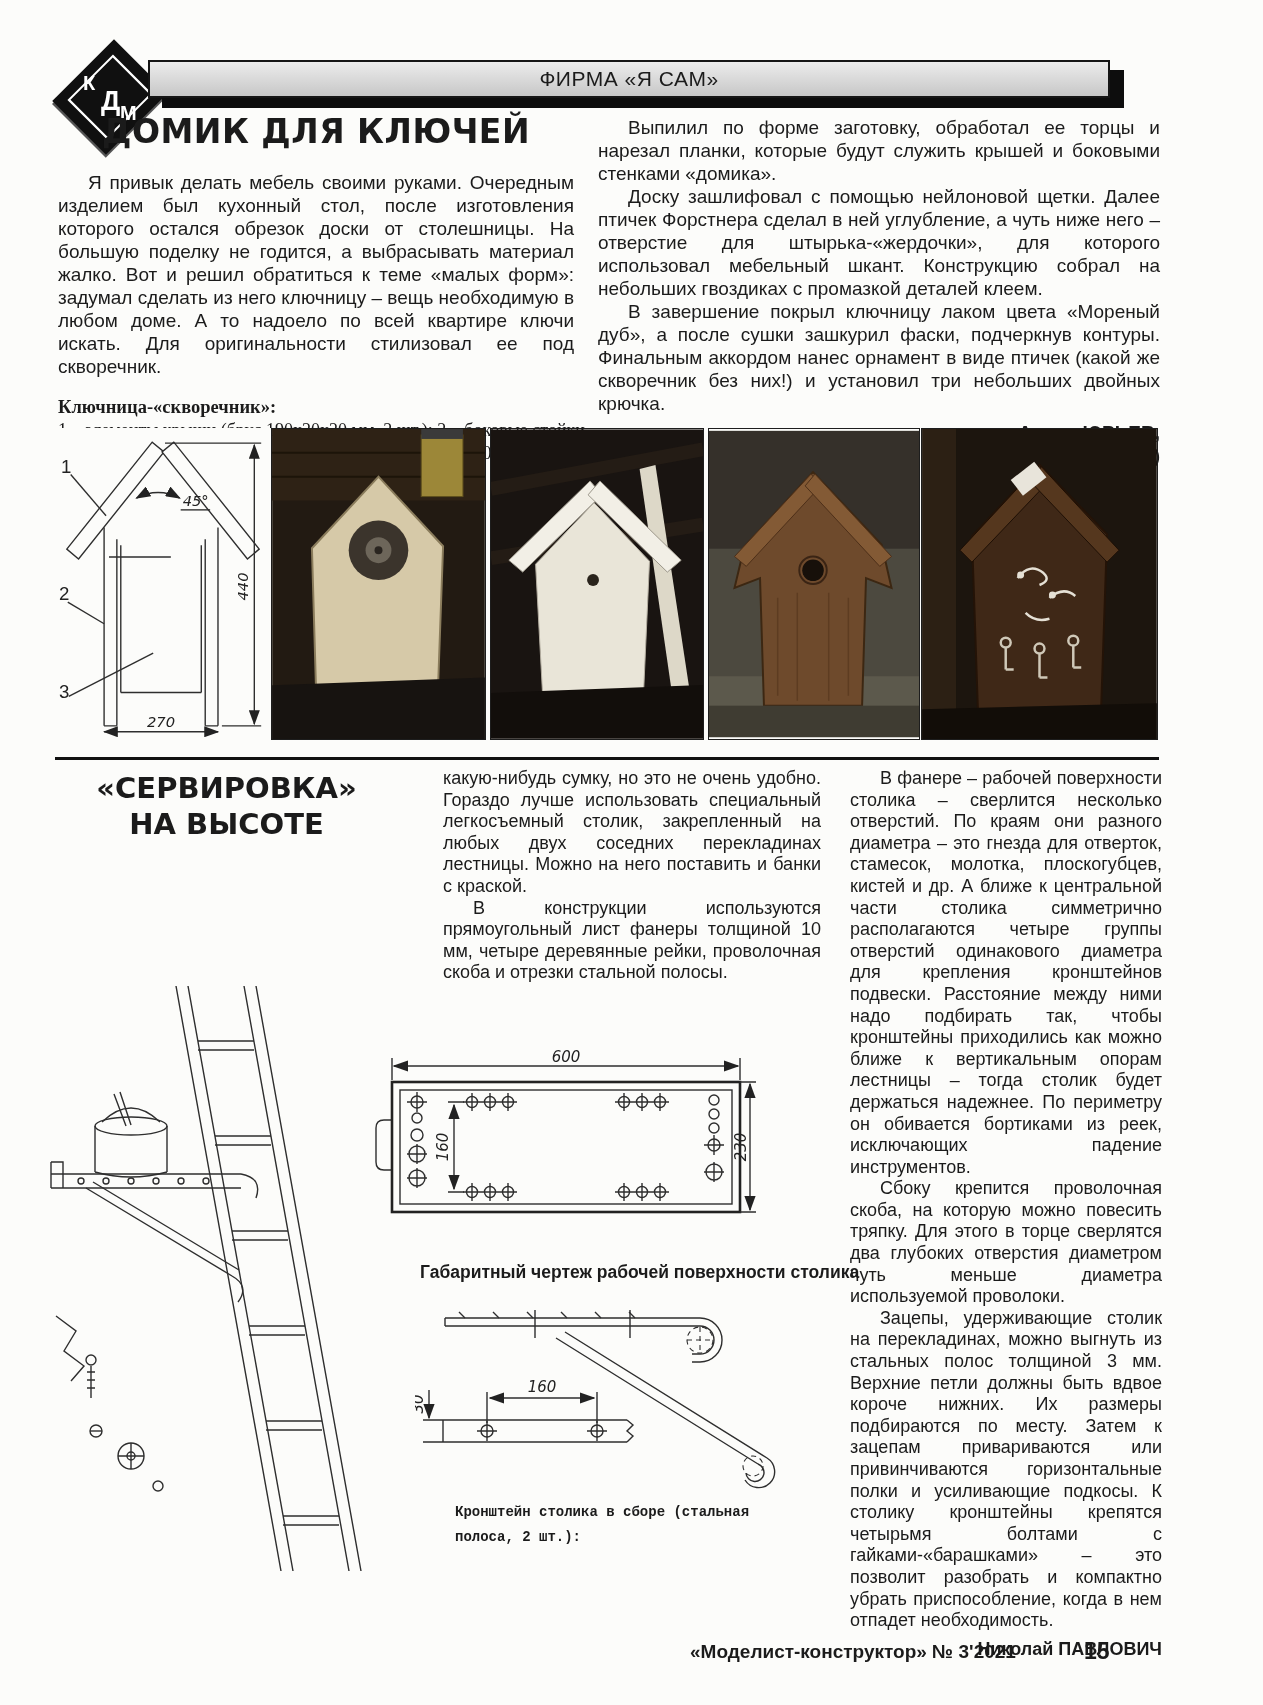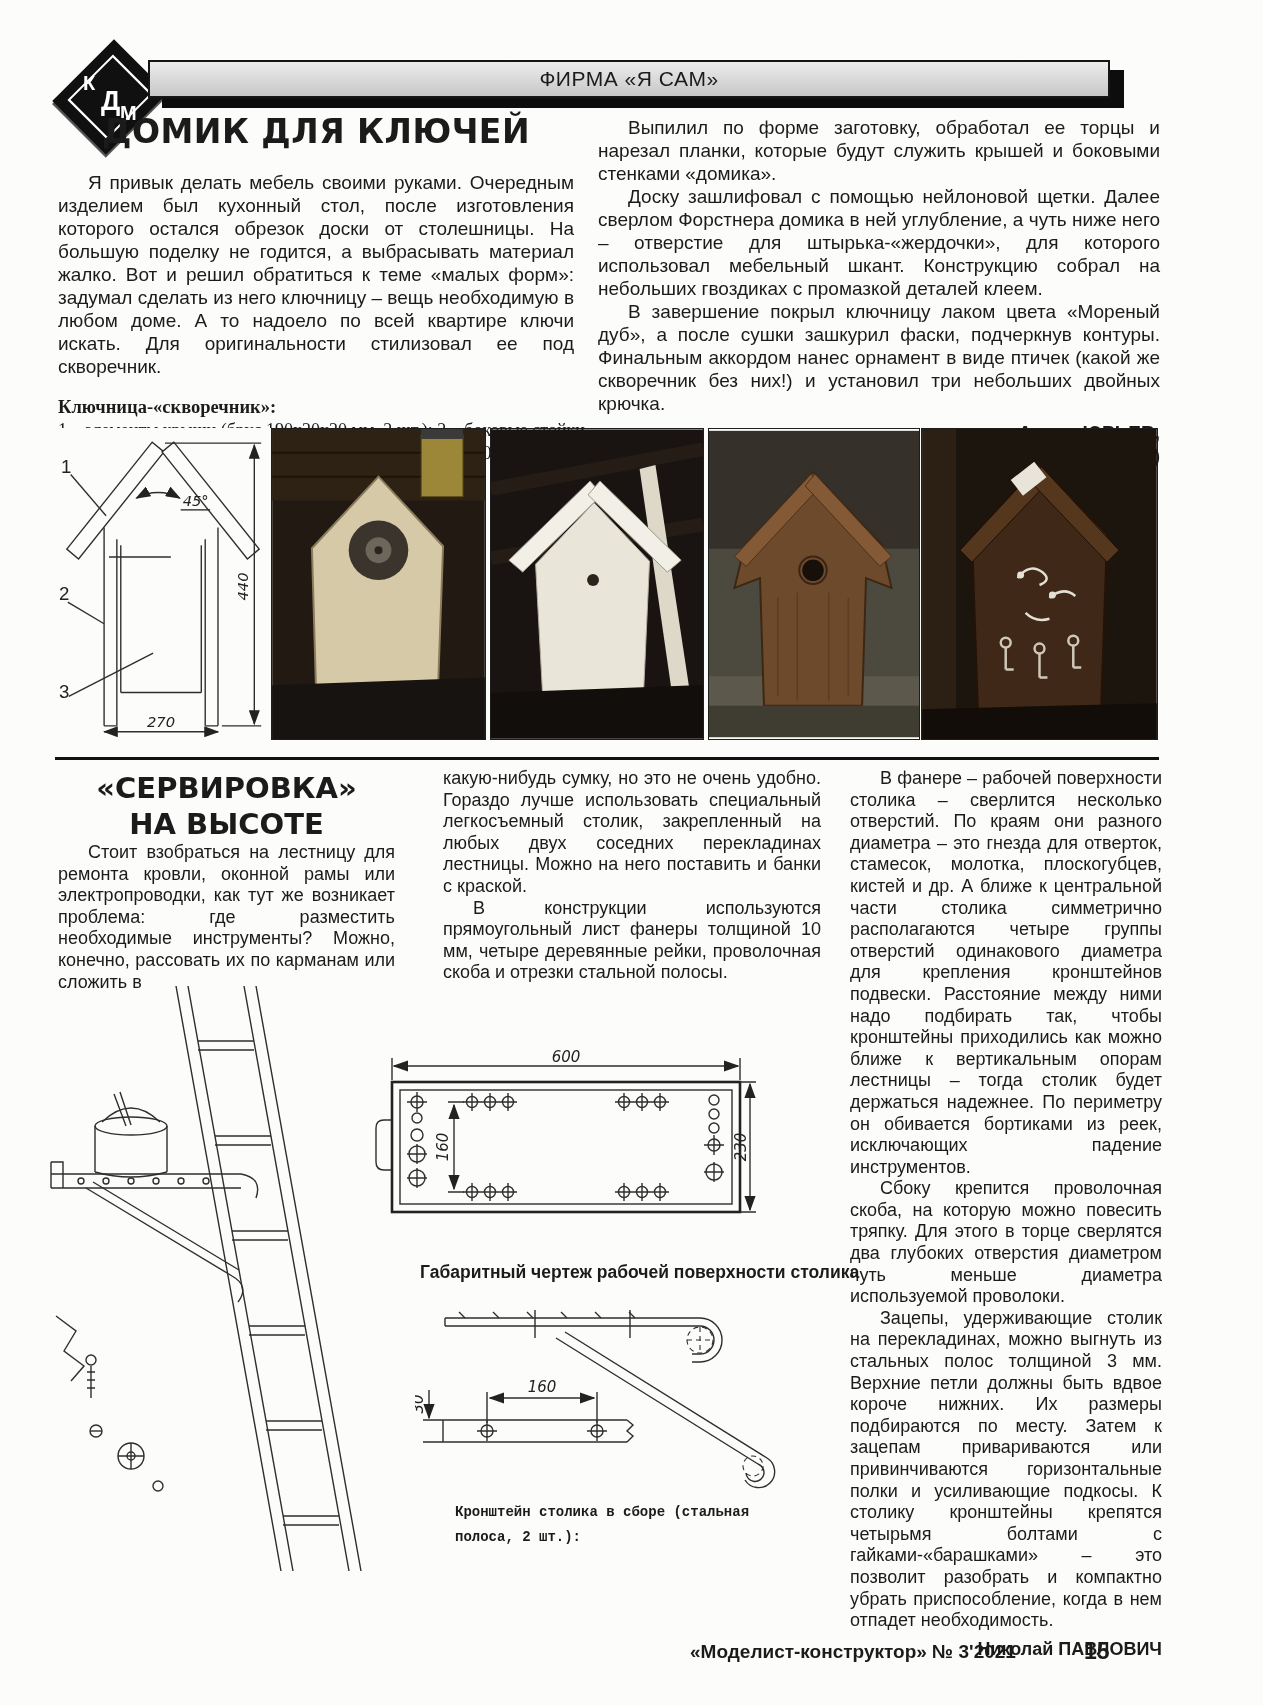--- a/index.html
+++ b/index.html
@@ -90,21 +90,21 @@
     <h1 class="t1">ДОМИК ДЛЯ КЛЮЧЕЙ</h1>
     <p class="body ind">Я привык делать мебель своими руками. Очередным изделием был кухонный стол, после изготовления которого остался обрезок доски от столешницы. На большую поделку не годится, а выбрасывать материал жалко. Вот и решил обратиться к теме «малых форм»: задумал сделать из него ключницу – вещь необходимую в любом доме. А то надоело по всей квартире ключи искать. Для оригинальности стилизовал ее под скворечник.</p>
     <div class="cap1">
       <b>Ключница-«скворечник»:</b><br>
       <span>1 – элементы крыши (брус 190х20х20 мм, 2 шт.); 2 – боковые стойки (брус 330х20х20 мм, 2 шт.); 3 – задняя стенка (доска 330х160х10 мм, 1 шт.)</span>
     </div>
   </div>
 
   <div class="a1colB">
     <p class="body ind">Выпилил по форме заготовку, обработал ее торцы и нарезал планки, которые будут служить крышей и боковыми стенками «домика».</p>
-    <p class="body ind">Доску зашлифовал с помощью нейлоновой щетки. Далее сверлом Форстнера домика в ней углубление, а чуть ниже него – отверстие для штырька-«жердочки», для которого использовал мебельный шкант. Конструкцию собрал на небольших гвоздиках с промазкой деталей клеем.</p>
+    <p class="body ind">Доску зашлифовал с помощью нейлоновой щетки. Далее птичек Форстнера сделал в ней углубление, а чуть ниже него – отверстие для штырька-«жердочки», для которого использовал мебельный шкант. Конструкцию собрал на небольших гвоздиках с промазкой деталей клеем.</p>
     <p class="body ind">В завершение покрыл ключницу лаком цвета «Мореный дуб», а после сушки зашкурил фаски, подчеркнув контуры. Финальным аккордом нанес орнамент в виде птичек (какой же скворечник без них!) и установил три небольших двойных крючка.</p>
     <div class="author">
       <span>Артем ЮРЬЕВ,</span><br>
       <span>г. Ангарск (Иркутская обл.)</span>
     </div>
   </div>
 
   <div class="fig draw" style="left:55px;width:216px">
     <svg width="216" height="312" viewBox="0 0 220 315">
       <defs>
@@ -211,21 +211,20 @@
     </svg>
   </div>
 
   <div class="rule"></div>
 
   <div class="a2c1 a2">
     <h2 class="t2">
       <span>«СЕРВИРОВКА»</span><br>
       <span>НА ВЫСОТЕ</span>
     </h2>
-    <p class="body ind">Стоит взобраться на лестницу для ремонта кровли, оконной рамы или электропроводки, как тут же возникает проблема: где разместить необходимые инструменты? Можно, конечно, рассовать их по карманам или сложить в</p>
   </div>
 
   <div class="a2c2 a2">
     <p class="body">какую-нибудь сумку, но это не очень удобно. Гораздо лучше использовать специальный легкосъемный столик, закрепленный на любых двух соседних перекладинах лестницы. Можно на него поставить и банки с краской.</p>
     <p class="body ind">В конструкции используются прямоугольный лист фанеры толщиной 10 мм, четыре деревянные рейки, проволочная скоба и отрезки стальной полосы.</p>
   </div>
 
   <div class="a2c3 a2">
     <p class="body ind">В фанере – рабочей поверхности столика – сверлится несколько отверстий. По краям они разного диаметра – это гнезда для отверток, стамесок, молотка, плоскогубцев, кистей и др. А ближе к центральной части столика симметрично располагаются четыре группы отверстий одинакового диаметра для крепления кронштейнов подвески. Расстояние между ними надо подбирать так, чтобы кронштейны приходились как можно ближе к вертикальным опорам лестницы – тогда столик будет держаться надежнее. По периметру он обивается бортиками из реек, исключающих падение инструментов.</p>
     <p class="body ind">Сбоку крепится проволочная скоба, на которую можно повесить тряпку. Для этого в торце сверлятся два глубоких отверстия диаметром чуть меньше диаметра используемой проволоки.</p>

